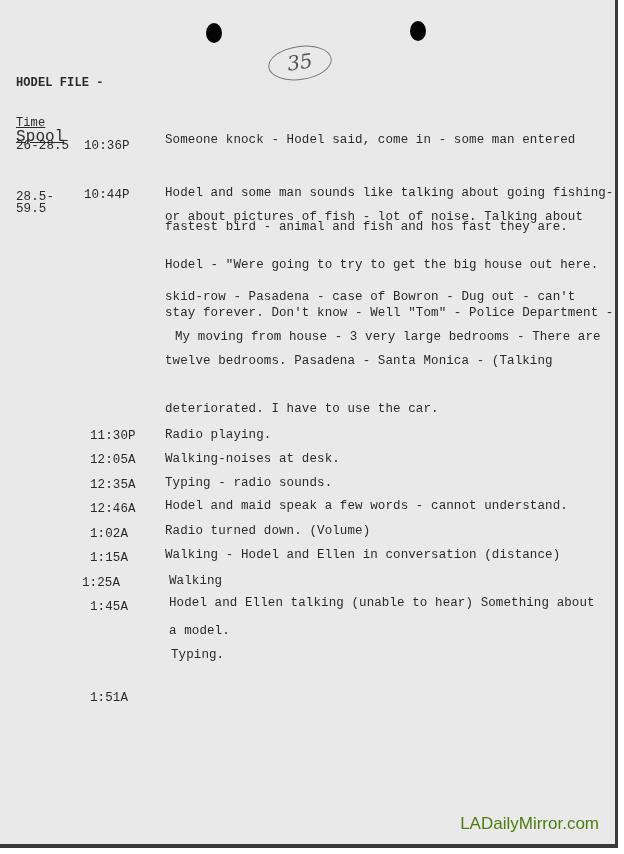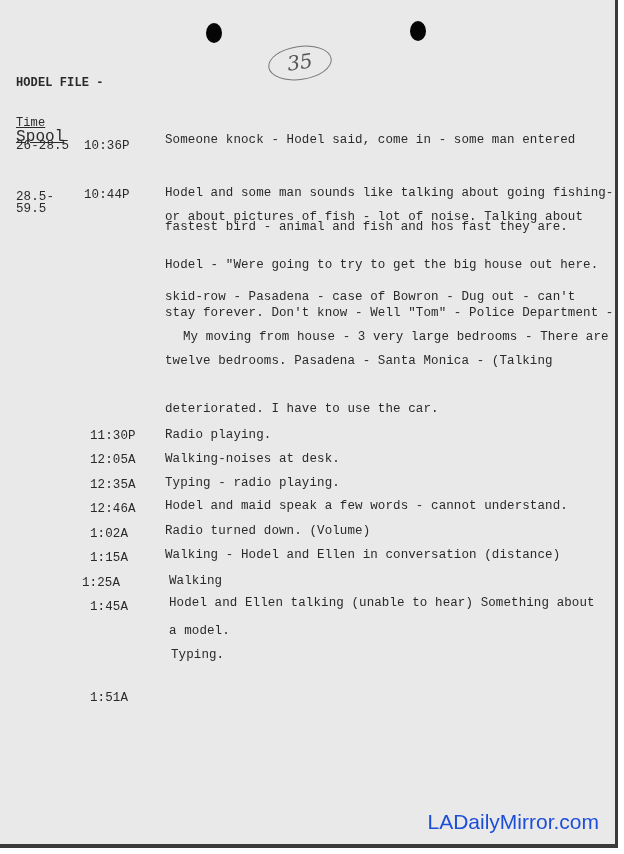--- a/index.html
+++ b/index.html
@@ -30,21 +30,21 @@
     }
     .t {
       position: absolute; font-size: 12.5px; color: #2a2a2a;
       white-space: nowrap; letter-spacing: 0.1px;
     }
     .hdr { font-weight: bold; font-size: 12px; }
     .ul { text-decoration: underline; }
     .watermark {
       position: absolute; right: 16px; bottom: 10px;
       font-family: "Liberation Sans", sans-serif;
-      font-size: 21px; color: #1d4ed8;
+      font-size: 17px; color: #4d7c0f;
     }
   </style>
 </head>
 <body>
 
 <div class="page">
   <div class="hole" style="left:206px; top:23px;"></div>
   <div class="hole" style="left:410px; top:21px;"></div>
   <div class="page-num">35</div>
 
@@ -58,32 +58,32 @@
 
   <div class="t" style="left:16px; top:190px;">28.5-</div>
   <div class="t" style="left:16px; top:202px;">59.5</div>
   <div class="t" style="left:84px; top:188px;">10:44P</div>
   <div class="t" style="left:165px; top:186px;">Hodel and some man sounds like talking about going fishing-</div>
   <div class="t" style="left:165px; top:210px;">or about pictures of fish - lot of noise.  Talking about</div>
   <div class="t" style="left:165px; top:220px;">fastest bird - animal and fish and hos fast they are.</div>
   <div class="t" style="left:165px; top:258px;">Hodel - "Were going to try to get the big house out here.</div>
   <div class="t" style="left:165px; top:282px;margin-top:8px;">skid-row - Pasadena - case of Bowron - Dug out - can't</div>
   <div class="t" style="left:165px; top:306px;">stay forever.  Don't know - Well "Tom" - Police Department -</div>
-  <div class="t" style="left:167px; top:330px;padding-left:16px;">My moving from house - 3 very large bedrooms - There are</div>
+  <div class="t" style="left:159px; top:330px;padding-left:16px;">My moving from house - 3 very large bedrooms - There are</div>
   <div class="t" style="left:165px; top:354px;">twelve bedrooms.  Pasadena - Santa Monica - (Talking</div>
   <div class="t" style="left:165px; top:402px;">deteriorated.  I have to use the car.</div>
 
   <div class="t" style="left:90px; top:429px;">11:30P</div>
   <div class="t" style="left:165px; top:428px;">Radio playing.</div>
 
   <div class="t" style="left:90px; top:453px;">12:05A</div>
   <div class="t" style="left:165px; top:452px;">Walking-noises at desk.</div>
 
   <div class="t" style="left:90px; top:478px;">12:35A</div>
-  <div class="t" style="left:165px; top:476px;">Typing - radio playing.</div>
+  <div class="t" style="left:165px; top:476px;">Typing - radio sounds.</div>
 
   <div class="t" style="left:90px; top:502px;">12:46A</div>
   <div class="t" style="left:165px; top:499px;">Hodel and maid speak a few words - cannot understand.</div>
 
   <div class="t" style="left:90px; top:527px;">1:02A</div>
   <div class="t" style="left:165px; top:524px;">Radio turned down.  (Volume)</div>
 
   <div class="t" style="left:90px; top:551px;">1:15A</div>
   <div class="t" style="left:165px; top:548px;">Walking - Hodel and Ellen in conversation (distance)</div>
 

